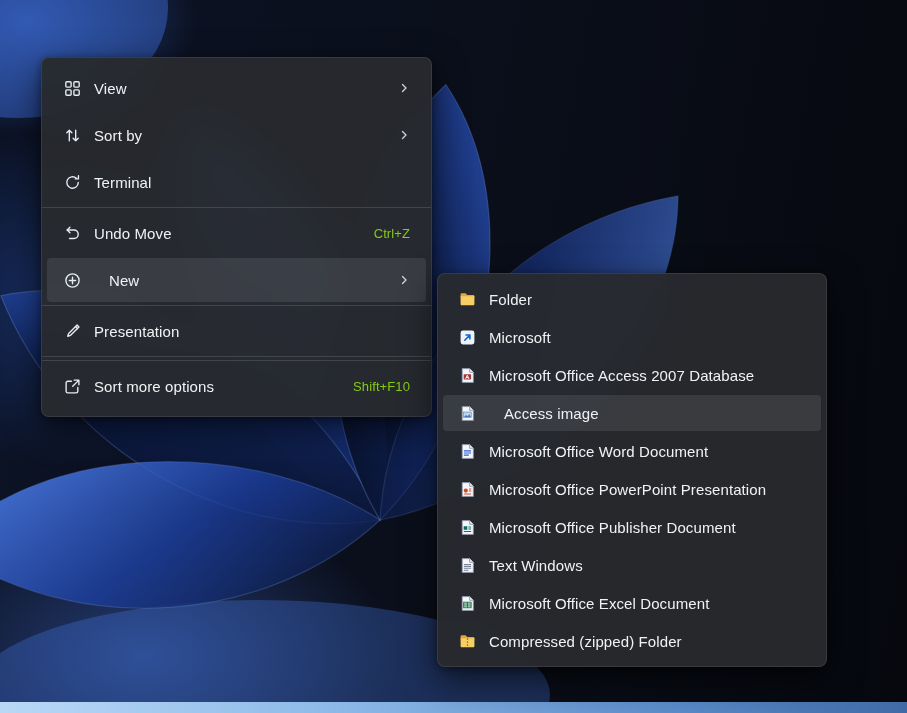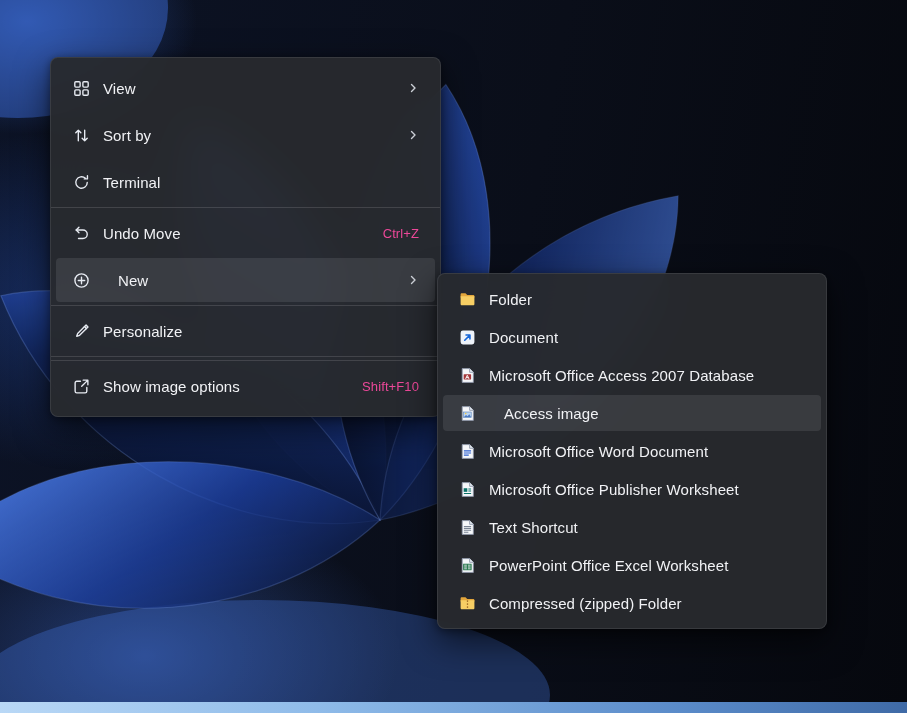--- a/index.html
+++ b/index.html
@@ -26,35 +26,35 @@
   
   .menu{
     position:absolute;z-index:5;
     background:rgba(40,42,46,0.96);
     border:1px solid rgba(255,255,255,0.085);
     border-radius:8px;
     box-shadow:0 12px 34px rgba(0,0,0,0.6), 0 2px 8px rgba(0,0,0,0.4);
     padding:5px;box-sizing:border-box;
     backdrop-filter:blur(18px);
   }
-  .menu-main{left:50px;top:57px;width:391px;text-align:right;}
+  .menu-main{left:41px;top:57px;width:391px;text-align:right;}
   .menu-sub{left:437px;top:273px;width:390px;}
   .item{
     display:flex;align-items:center;gap:13px;
     padding:0 16px;border-radius:4px;
     color:#f1f2f5;font-size:15px;letter-spacing:0.1px;
     cursor:default;user-select:none;
   }
   .menu-main .item{height:44px;margin:3px 0;}
   .menu-sub  .item{height:36px;margin:2px 0;}
   .item.hl{background:rgba(255,255,255,0.09);gap:28px;}
   .ico{flex:0 0 auto;display:flex;align-items:center;justify-content:center;width:18px;height:18px;}
   .menu-sub .ico{width:17px;height:17px;}
   .lbl{flex:0 1 auto;white-space:nowrap;}
-  .short{margin-left:auto;color:#ec4899;font-size:13px;white-space:nowrap;}
+  .short{margin-left:auto;color:#84cc16;font-size:13px;white-space:nowrap;}
   .chev{margin-left:auto;display:flex;align-items:center;width:12px;height:12px;opacity:0.9;}
   .sep{height:1px;background:rgba(255,255,255,0.13);margin:3px -5px;}
   svg{display:block;}
 </style>
 </head>
 <body>
 
 <div class="wallpaper"></div>
 <svg class="bloom" width="907" height="713" viewBox="0 0 907 713">
   <defs>
@@ -156,36 +156,36 @@
   <div class="sep"></div>
 
 
   <div class="item">
     <span class="ico">
       <svg width="17" height="17" viewBox="0 0 16 16" fill="none" stroke="#e7ebf2" stroke-width="1.3" stroke-linecap="round" stroke-linejoin="round">
         <path d="M12.3 1.9l1.8 1.8L6.2 11.6l-2.7.9.9-2.7z"></path>
           <path d="M10.8 3.4l1.8 1.8"></path>
       </svg>
     </span>
-    <span class="lbl">Personalize</span>
+    <span class="lbl">Presentation</span>
   </div>
 
   <div class="sep"></div>
 
 
   <div class="sep"></div>
 
   <div class="item">
     <span class="ico">
       <svg width="17" height="17" viewBox="0 0 16 16" fill="none" stroke="#e7ebf2" stroke-width="1.3" stroke-linecap="round" stroke-linejoin="round">
         <path d="M7 3H3.6A1.6 1.6 0 0 0 2 4.6v7.8A1.6 1.6 0 0 0 3.6 14h7.8A1.6 1.6 0 0 0 13 12.4V9"></path>
         <path d="M9.6 2H14v4.4M14 2L8.2 7.8"></path>
       </svg>
     </span>
-    <span class="lbl">Show image options</span>
+    <span class="lbl">Sort more options</span>
     <span class="short">Shift+F10</span>
   </div>
 </div>
 
 <div class="menu menu-sub">
 
   <div class="item">
     <span class="ico">
       <svg width="17" height="17" viewBox="0 0 16 16">
         <path fill="#e3a63c" d="M1.5 3.2c0-.7.5-1.2 1.2-1.2h3.4l1.7 1.7h5.5c.7 0 1.2.5 1.2 1.2v1.1H1.5z"></path>
@@ -195,21 +195,21 @@
     <span class="lbl">Folder</span>
   </div>
 
   <div class="item">
     <span class="ico">
       <svg width="17" height="17" viewBox="0 0 16 16">
         <rect x="1.5" y="1.5" width="13" height="13" rx="2.2" fill="#eef3fa"></rect>
         <path d="M5.4 10.6L10 6M6.6 5.7h3.7v3.7" stroke="#1566d8" stroke-width="1.5" fill="none" stroke-linecap="round" stroke-linejoin="round"></path>
       </svg>
     </span>
-    <span class="lbl">Document</span>
+    <span class="lbl">Microsoft</span>
   </div>
 
   <div class="item">
     <span class="ico">
       <svg width="17" height="17" viewBox="0 0 16 16">
         <path d="M3 1.5h7l3.5 3.5v9.5H3z" fill="#f5f7fa" stroke="#8a94a6" stroke-width="0.8"></path>
         <path d="M10 1.5V5h3.5" fill="#e6ebf2" stroke="#8a94a6" stroke-width="0.8"></path>
         <rect x="4.4" y="6.8" width="7" height="5" rx="0.6" fill="#a4373a"></rect>
         <path d="M6.2 11.2l1.6-3.4 1.6 3.4M6.8 10h2" stroke="#fff" stroke-width="0.9" fill="none"></path>
       </svg>
@@ -236,58 +236,69 @@
         <path d="M3 1.5h7l3.5 3.5v9.5H3z" fill="#f5f7fa" stroke="#8a94a6" stroke-width="0.8"></path>
         <path d="M10 1.5V5h3.5" fill="#e6ebf2" stroke="#8a94a6" stroke-width="0.8"></path>
         <g stroke="#2b5fd0" stroke-width="1.1">
             <path d="M4.6 7.4h6.8M4.6 9.4h6.8M4.6 11.4h4.6"></path>
           </g>
       </svg>
     </span>
     <span class="lbl">Microsoft Office Word Document</span>
   </div>
 
+  <div class="item">
+    <span class="ico">
+      <svg width="17" height="17" viewBox="0 0 16 16">
+        <path d="M3 1.5h7l3.5 3.5v9.5H3z" fill="#f5f7fa" stroke="#8a94a6" stroke-width="0.8"></path>
+        <path d="M10 1.5V5h3.5" fill="#e6ebf2" stroke="#8a94a6" stroke-width="0.8"></path>
+        <circle cx="6.4" cy="9" r="2" fill="#d24a26"></circle>
+        <path d="M9.4 7.6h2.2M9.4 9.4h2.2M4.8 12.2h6.6" stroke="#d24a26" stroke-width="1"></path>
+      </svg>
+    </span>
+    <span class="lbl">Microsoft Office PowerPoint Presentation</span>
+  </div>
 
   <div class="item">
     <span class="ico">
       <svg width="17" height="17" viewBox="0 0 16 16">
         <path d="M3 1.5h7l3.5 3.5v9.5H3z" fill="#f5f7fa" stroke="#8a94a6" stroke-width="0.8"></path>
         <path d="M10 1.5V5h3.5" fill="#e6ebf2" stroke="#8a94a6" stroke-width="0.8"></path>
         <rect x="4.4" y="6.8" width="3.4" height="3.4" fill="#0a7068"></rect>
         <path d="M8.8 7.6h2.6M8.8 9.4h2.6M4.6 11.8h6.8" stroke="#0a7068" stroke-width="1"></path>
       </svg>
     </span>
-    <span class="lbl">Microsoft Office Publisher Worksheet</span>
+    <span class="lbl">Microsoft Office Publisher Document</span>
   </div>
 
   <div class="item">
     <span class="ico">
       <svg width="17" height="17" viewBox="0 0 16 16">
         <path d="M3 1.5h7l3.5 3.5v9.5H3z" fill="#f5f7fa" stroke="#8a94a6" stroke-width="0.8"></path>
         <path d="M10 1.5V5h3.5" fill="#e6ebf2" stroke="#8a94a6" stroke-width="0.8"></path>
         <g stroke="#7a8494" stroke-width="1">
             <path d="M4.6 7h6.8M4.6 8.8h6.8M4.6 10.6h6.8M4.6 12.4h4.2"></path>
           </g>
       </svg>
     </span>
-    <span class="lbl">Text Shortcut</span>
+    <span class="lbl">Text Windows</span>
   </div>
 
   <div class="item">
     <span class="ico">
       <svg width="17" height="17" viewBox="0 0 16 16">
         <path d="M3 1.5h7l3.5 3.5v9.5H3z" fill="#f5f7fa" stroke="#8a94a6" stroke-width="0.8"></path>
         <path d="M10 1.5V5h3.5" fill="#e6ebf2" stroke="#8a94a6" stroke-width="0.8"></path>
         <g stroke="#1e7145" stroke-width="0.9" fill="none">
           <rect x="4.4" y="6.8" width="7" height="5.2"></rect>
             <path d="M4.4 8.5h7M4.4 10.3h7M7.9 6.8v5.2"></path>
         </g>
       </svg>
     </span>
-    <span class="lbl">PowerPoint Office Excel Worksheet</span>
+    <span class="lbl">Microsoft Office Excel Document</span>
   </div>
 
   <div class="item">
     <span class="ico">
       <svg width="17" height="17" viewBox="0 0 16 16">
         <path fill="#e3a63c" d="M1.5 3.2c0-.7.5-1.2 1.2-1.2h3.4l1.7 1.7h5.5c.7 0 1.2.5 1.2 1.2v1.1H1.5z"></path>
         <path fill="#f7ce64" d="M1.5 5h13v7.2c0 .7-.5 1.3-1.2 1.3H2.7c-.7 0-1.2-.6-1.2-1.3z"></path>
         <path d="M8 5v8.4" stroke="#a8742a" stroke-width="1.2" stroke-dasharray="1.6 1.2"></path>
       </svg>
     </span>

